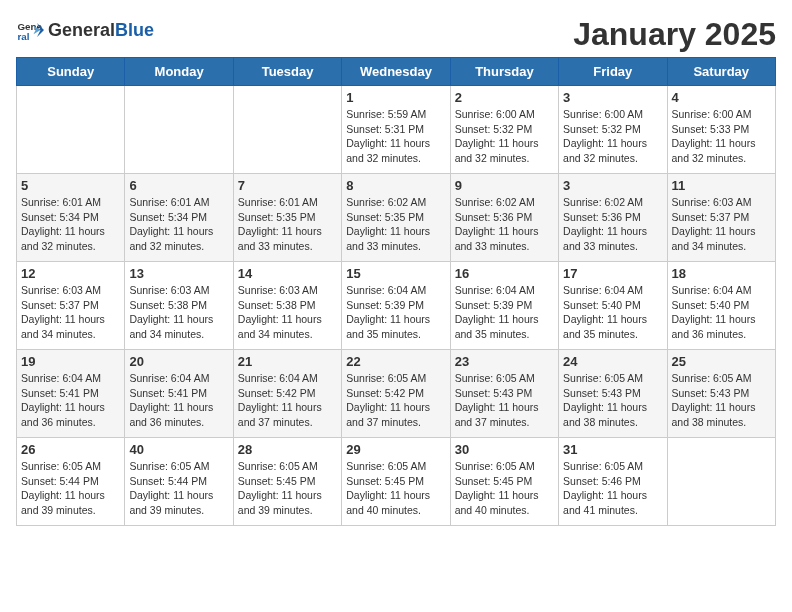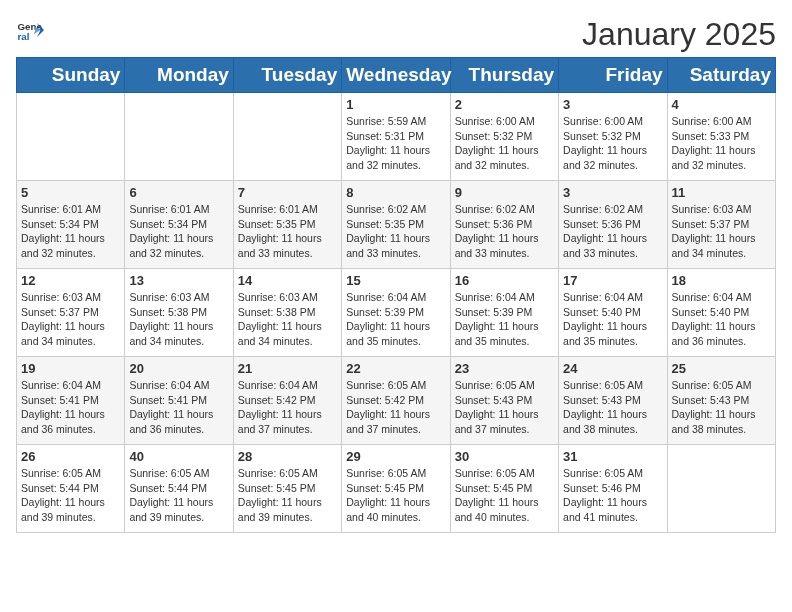--- a/index.html
+++ b/index.html
@@ -23,39 +23,39 @@
     }
     .logo-icon {
       width: 28px;
       height: 28px;
     }
     .title-block {
       text-align: right;
     }
     .month-title {
       font-size: 32px;
-      font-weight: normal;
+      font-weight: bold;
       color: #333;
     }
     .subtitle {
       font-size: 15px;
       color: #333;
     }
     table {
       width: 100%;
       border-collapse: collapse;
       table-layout: fixed;
     }
     thead tr th {
       background-color: #2c6fad;
       color: #fff;
-      font-size: 19px;
+      font-size: 13px;
       font-weight: bold;
       padding: 6px 4px;
-      text-align: right;
+      text-align: center;
       border: 1px solid #1a5fa8;
     }
     tbody tr td {
       border: 1px solid #ccc;
       vertical-align: top;
       padding: 4px 4px;
       font-size: 11px;
       color: #333;
       height: 88px;
       background: #fff;
@@ -81,20 +81,25 @@
 <body>
 
 <div class="header">
   <div class="logo">
     <svg class="logo-icon" viewBox="0 0 40 40" xmlns="http://www.w3.org/2000/svg">
       <text x="2" y="20" font-size="14" font-weight="bold" fill="#333">Gene</text>
       <text x="2" y="34" font-size="14" font-weight="bold" fill="#1a5fa8">ral</text>
       <polygon points="30,10 40,20 30,30 35,20" fill="#1a5fa8"></polygon>
       <polygon points="25,14 35,20 25,26 28,20" fill="#5a9fd4"></polygon>
     </svg>
+    <div>
+      <div>
+        <span style="font-size:18px;font-weight:bold;color:#333;">General</span><span style="font-size:18px;font-weight:bold;color:#1a5fa8;">Blue</span>
+      </div>
+    </div>
   </div>
   <div class="title-block">
     <div class="month-title">January 2025</div>
   </div>
 </div>
 
 <table>
   <thead>
     <tr>
     <th>Sunday</th>

